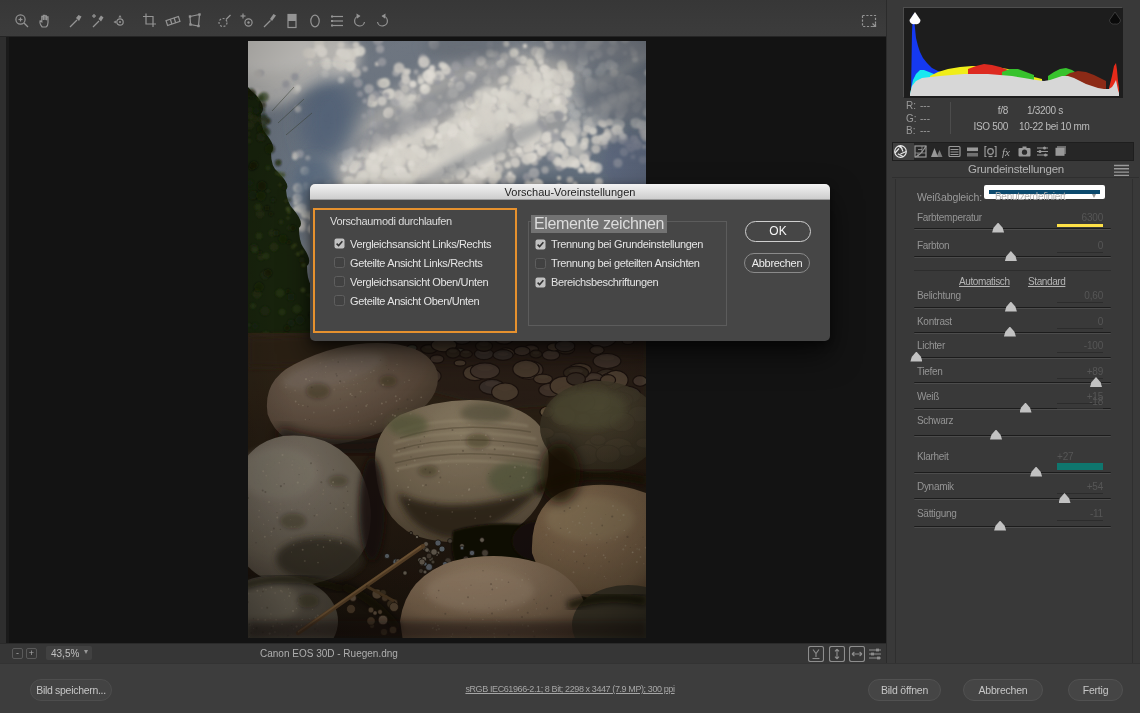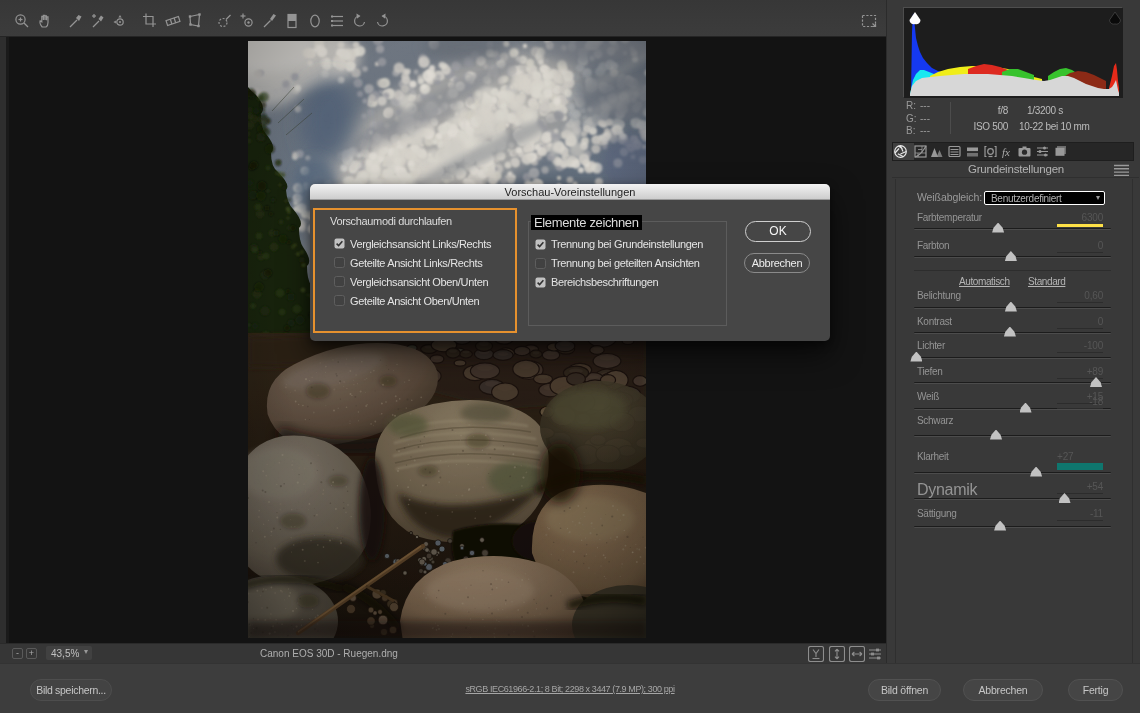--- a/index.html
+++ b/index.html
@@ -2544,21 +2544,21 @@
       <rect x="2.5" y="3.8" width="9" height="8" fill="#999"></rect>
     </svg>
   <div class="abs" style="left:5px;top:161px;width:247px;height:17px;border-bottom:1px solid #2f2f2f"></div>
   <div class="abs" style="left:0;top:163px;width:258px;text-align:center;font-size:11.5px;letter-spacing:-0.2px;color:#b2b2b2">Grundeinstellungen</div>
   <svg class="abs" style="right:11px;top:164px" width="15" height="12" viewBox="0 0 15 12">
       <path d="M0 1.5 h15 M0 4.8 h15 M0 8.1 h15 M0 11.4 h15" stroke="#9a9a9a" stroke-width="1.4" fill="none"></path>
     </svg>
   <div class="abs" style="left:8px;top:179px;width:238px;height:484px;border-left:1px solid #2f2f2f;border-right:1px solid #2f2f2f"></div>
 
   <div class="abs" style="left:30px;top:191px;font-size:10.5px;letter-spacing:-0.1px;color:#9a9a9a">Weißabgleich:</div>
-  <div class="abs" style="left:97px;top:191px;width:121px;height:14px;background:#000000;border:1px solid #ffffff;border-radius:2px">
+  <div class="abs" style="left:97px;top:185px;width:121px;height:14px;background:#0c4a6e;border:5px solid #ffffff;border-radius:2px">
      <div class="abs" style="left:6px;top:1px;font-size:10px;letter-spacing:-0.3px;color:#b2b2b2">Benutzerdefiniert</div>
      <div class="abs" style="right:4px;top:1px;font-size:8px;color:#999">▾</div>
   </div>
 <div style="position:absolute;left:30px;top:212px;font-size:10px;letter-spacing:-0.3px;color:#949494">Farbtemperatur</div>
 <div style="position:absolute;right:37px;top:212px;width:46px;text-align:right;font-size:10px;letter-spacing:-0.2px;color:#565656;border-bottom:3px solid #fde047;padding-bottom:1px">6300</div>
 <div style="position:absolute;left:27px;top:227.5px;width:197px;height:2px;background:#1c1c1c;border-bottom:1px solid #4c4c4c;border-radius:2px"></div>
 <div style="position:absolute;left:105.1px;top:222.5px;width:12px;height:10px;background:#c2c2c2;clip-path:polygon(50% 0%,88% 52%,100% 100%,0% 100%,12% 52%)"></div>
 <div style="position:absolute;left:30px;top:240px;font-size:10px;letter-spacing:-0.3px;color:#949494">Farbton</div>
 <div style="position:absolute;right:37px;top:240px;width:46px;text-align:right;font-size:10px;letter-spacing:-0.2px;color:#565656;border-bottom:1px solid #2c2c2c;padding-bottom:1px">0</div>
 <div style="position:absolute;left:27px;top:256px;width:197px;height:2px;background:#1c1c1c;border-bottom:1px solid #4c4c4c;border-radius:2px"></div>
@@ -2584,21 +2584,21 @@
 <div style="position:absolute;left:27px;top:407.5px;width:197px;height:2px;background:#1c1c1c;border-bottom:1px solid #4c4c4c;border-radius:2px"></div>
 <div style="position:absolute;left:132.5px;top:402.5px;width:12px;height:10px;background:#c2c2c2;clip-path:polygon(50% 0%,88% 52%,100% 100%,0% 100%,12% 52%)"></div>
 <div style="position:absolute;left:30px;top:415px;font-size:10px;letter-spacing:-0.3px;color:#949494">Schwarz</div>
 <div style="position:absolute;right:37px;top:396px;width:46px;text-align:right;font-size:10px;letter-spacing:-0.2px;color:#565656;border-bottom:1px solid #2c2c2c;padding-bottom:1px">-18</div>
 <div style="position:absolute;left:27px;top:434.5px;width:197px;height:2px;background:#1c1c1c;border-bottom:1px solid #4c4c4c;border-radius:2px"></div>
 <div style="position:absolute;left:103.0px;top:429.5px;width:12px;height:10px;background:#c2c2c2;clip-path:polygon(50% 0%,88% 52%,100% 100%,0% 100%,12% 52%)"></div>
 <div style="position:absolute;left:30px;top:451px;font-size:10px;letter-spacing:-0.3px;color:#949494">Klarheit</div>
 <div style="position:absolute;right:37px;top:451px;width:46px;font-size:10px;letter-spacing:-0.2px;color:#565656;border-bottom:7px solid #0f766e;padding-bottom:1px">+27</div>
 <div style="position:absolute;left:27px;top:471.5px;width:197px;height:2px;background:#1c1c1c;border-bottom:1px solid #4c4c4c;border-radius:2px"></div>
 <div style="position:absolute;left:143.1px;top:466.5px;width:12px;height:10px;background:#c2c2c2;clip-path:polygon(50% 0%,88% 52%,100% 100%,0% 100%,12% 52%)"></div>
-<div style="position:absolute;left:30px;top:481px;font-size:16px;letter-spacing:-0.3px;color:#949494">Dynamik</div>
+<div style="position:absolute;left:30px;top:481px;font-size:10px;letter-spacing:-0.3px;color:#949494">Dynamik</div>
 <div style="position:absolute;right:37px;top:481px;width:46px;text-align:right;font-size:10px;letter-spacing:-0.2px;color:#565656;border-bottom:1px solid #2c2c2c;padding-bottom:1px">+54</div>
 <div style="position:absolute;left:27px;top:498px;width:197px;height:2px;background:#1c1c1c;border-bottom:1px solid #4c4c4c;border-radius:2px"></div>
 <div style="position:absolute;left:171.5px;top:493px;width:12px;height:10px;background:#c2c2c2;clip-path:polygon(50% 0%,88% 52%,100% 100%,0% 100%,12% 52%)"></div>
 <div style="position:absolute;left:30px;top:508px;font-size:10px;letter-spacing:-0.3px;color:#949494">Sättigung</div>
 <div style="position:absolute;right:37px;top:508px;width:46px;text-align:right;font-size:10px;letter-spacing:-0.2px;color:#565656;border-bottom:1px solid #2c2c2c;padding-bottom:1px">-11</div>
 <div style="position:absolute;left:27px;top:525.5px;width:197px;height:2px;background:#1c1c1c;border-bottom:1px solid #4c4c4c;border-radius:2px"></div>
 <div style="position:absolute;left:107.1px;top:520.5px;width:12px;height:10px;background:#c2c2c2;clip-path:polygon(50% 0%,88% 52%,100% 100%,0% 100%,12% 52%)"></div>
   <div class="abs" style="left:27px;top:270px;width:197px;height:1px;background:#2d2d2d"></div>
   <div class="abs" style="left:72px;top:276px;font-size:10px;letter-spacing:-0.4px;color:#b4b4b4;text-decoration:underline">Automatisch</div>
   <div class="abs" style="left:141px;top:276px;font-size:10px;letter-spacing:-0.4px;color:#b4b4b4;text-decoration:underline">Standard</div>
@@ -2628,21 +2628,21 @@
       <rect x="0.5" y="0.5" width="10" height="10" rx="2" fill="#414141" stroke="#5e5e5e"></rect>
     </svg>
     <svg style="position:absolute;left:24px;top:111.3px" width="11" height="11" viewBox="0 0 11 11">
       <rect x="0.5" y="0.5" width="10" height="10" rx="2" fill="#414141" stroke="#5e5e5e"></rect>
     </svg>
   <div class="abs" style="left:40px;top:53.5px;font-size:11px;letter-spacing:-0.35px;color:#e4e4e4">Vergleichsansicht Links/Rechts</div>
   <div class="abs" style="left:40px;top:72.8px;font-size:11px;letter-spacing:-0.35px;color:#e4e4e4">Geteilte Ansicht Links/Rechts</div>
   <div class="abs" style="left:40px;top:91.7px;font-size:11px;letter-spacing:-0.35px;color:#e4e4e4">Vergleichsansicht Oben/Unten</div>
   <div class="abs" style="left:40px;top:110.8px;font-size:11px;letter-spacing:-0.35px;color:#e4e4e4">Geteilte Ansicht Oben/Unten</div>
   <div class="abs" style="left:218px;top:37px;width:199px;height:105px;border:1px solid #5c5c5c"></div>
-  <div class="abs" style="left:221px;top:31px;font-size:13px;letter-spacing:-0.35px;color:#dcdcdc;background:#000000;padding:0 3px">Elemente zeichnen</div>
+  <div class="abs" style="left:221px;top:31px;font-size:16px;letter-spacing:-0.35px;color:#dcdcdc;background:#737373;padding:0 3px">Elemente zeichnen</div>
 <svg style="position:absolute;left:225px;top:54.5px" width="11" height="11" viewBox="0 0 11 11">
       <rect x="0.5" y="0.5" width="10" height="10" rx="2" fill="#c2c2c2"></rect>
       <path d="M2.6 5.6 L4.6 7.6 L8.4 3.2" stroke="#303030" stroke-width="1.5" fill="none"></path>
     </svg>
     <svg style="position:absolute;left:225px;top:73.8px" width="11" height="11" viewBox="0 0 11 11">
       <rect x="0.5" y="0.5" width="10" height="10" rx="2" fill="#414141" stroke="#5e5e5e"></rect>
     </svg>
     <svg style="position:absolute;left:225px;top:92.5px" width="11" height="11" viewBox="0 0 11 11">
       <rect x="0.5" y="0.5" width="10" height="10" rx="2" fill="#c2c2c2"></rect>
       <path d="M2.6 5.6 L4.6 7.6 L8.4 3.2" stroke="#303030" stroke-width="1.5" fill="none"></path>

